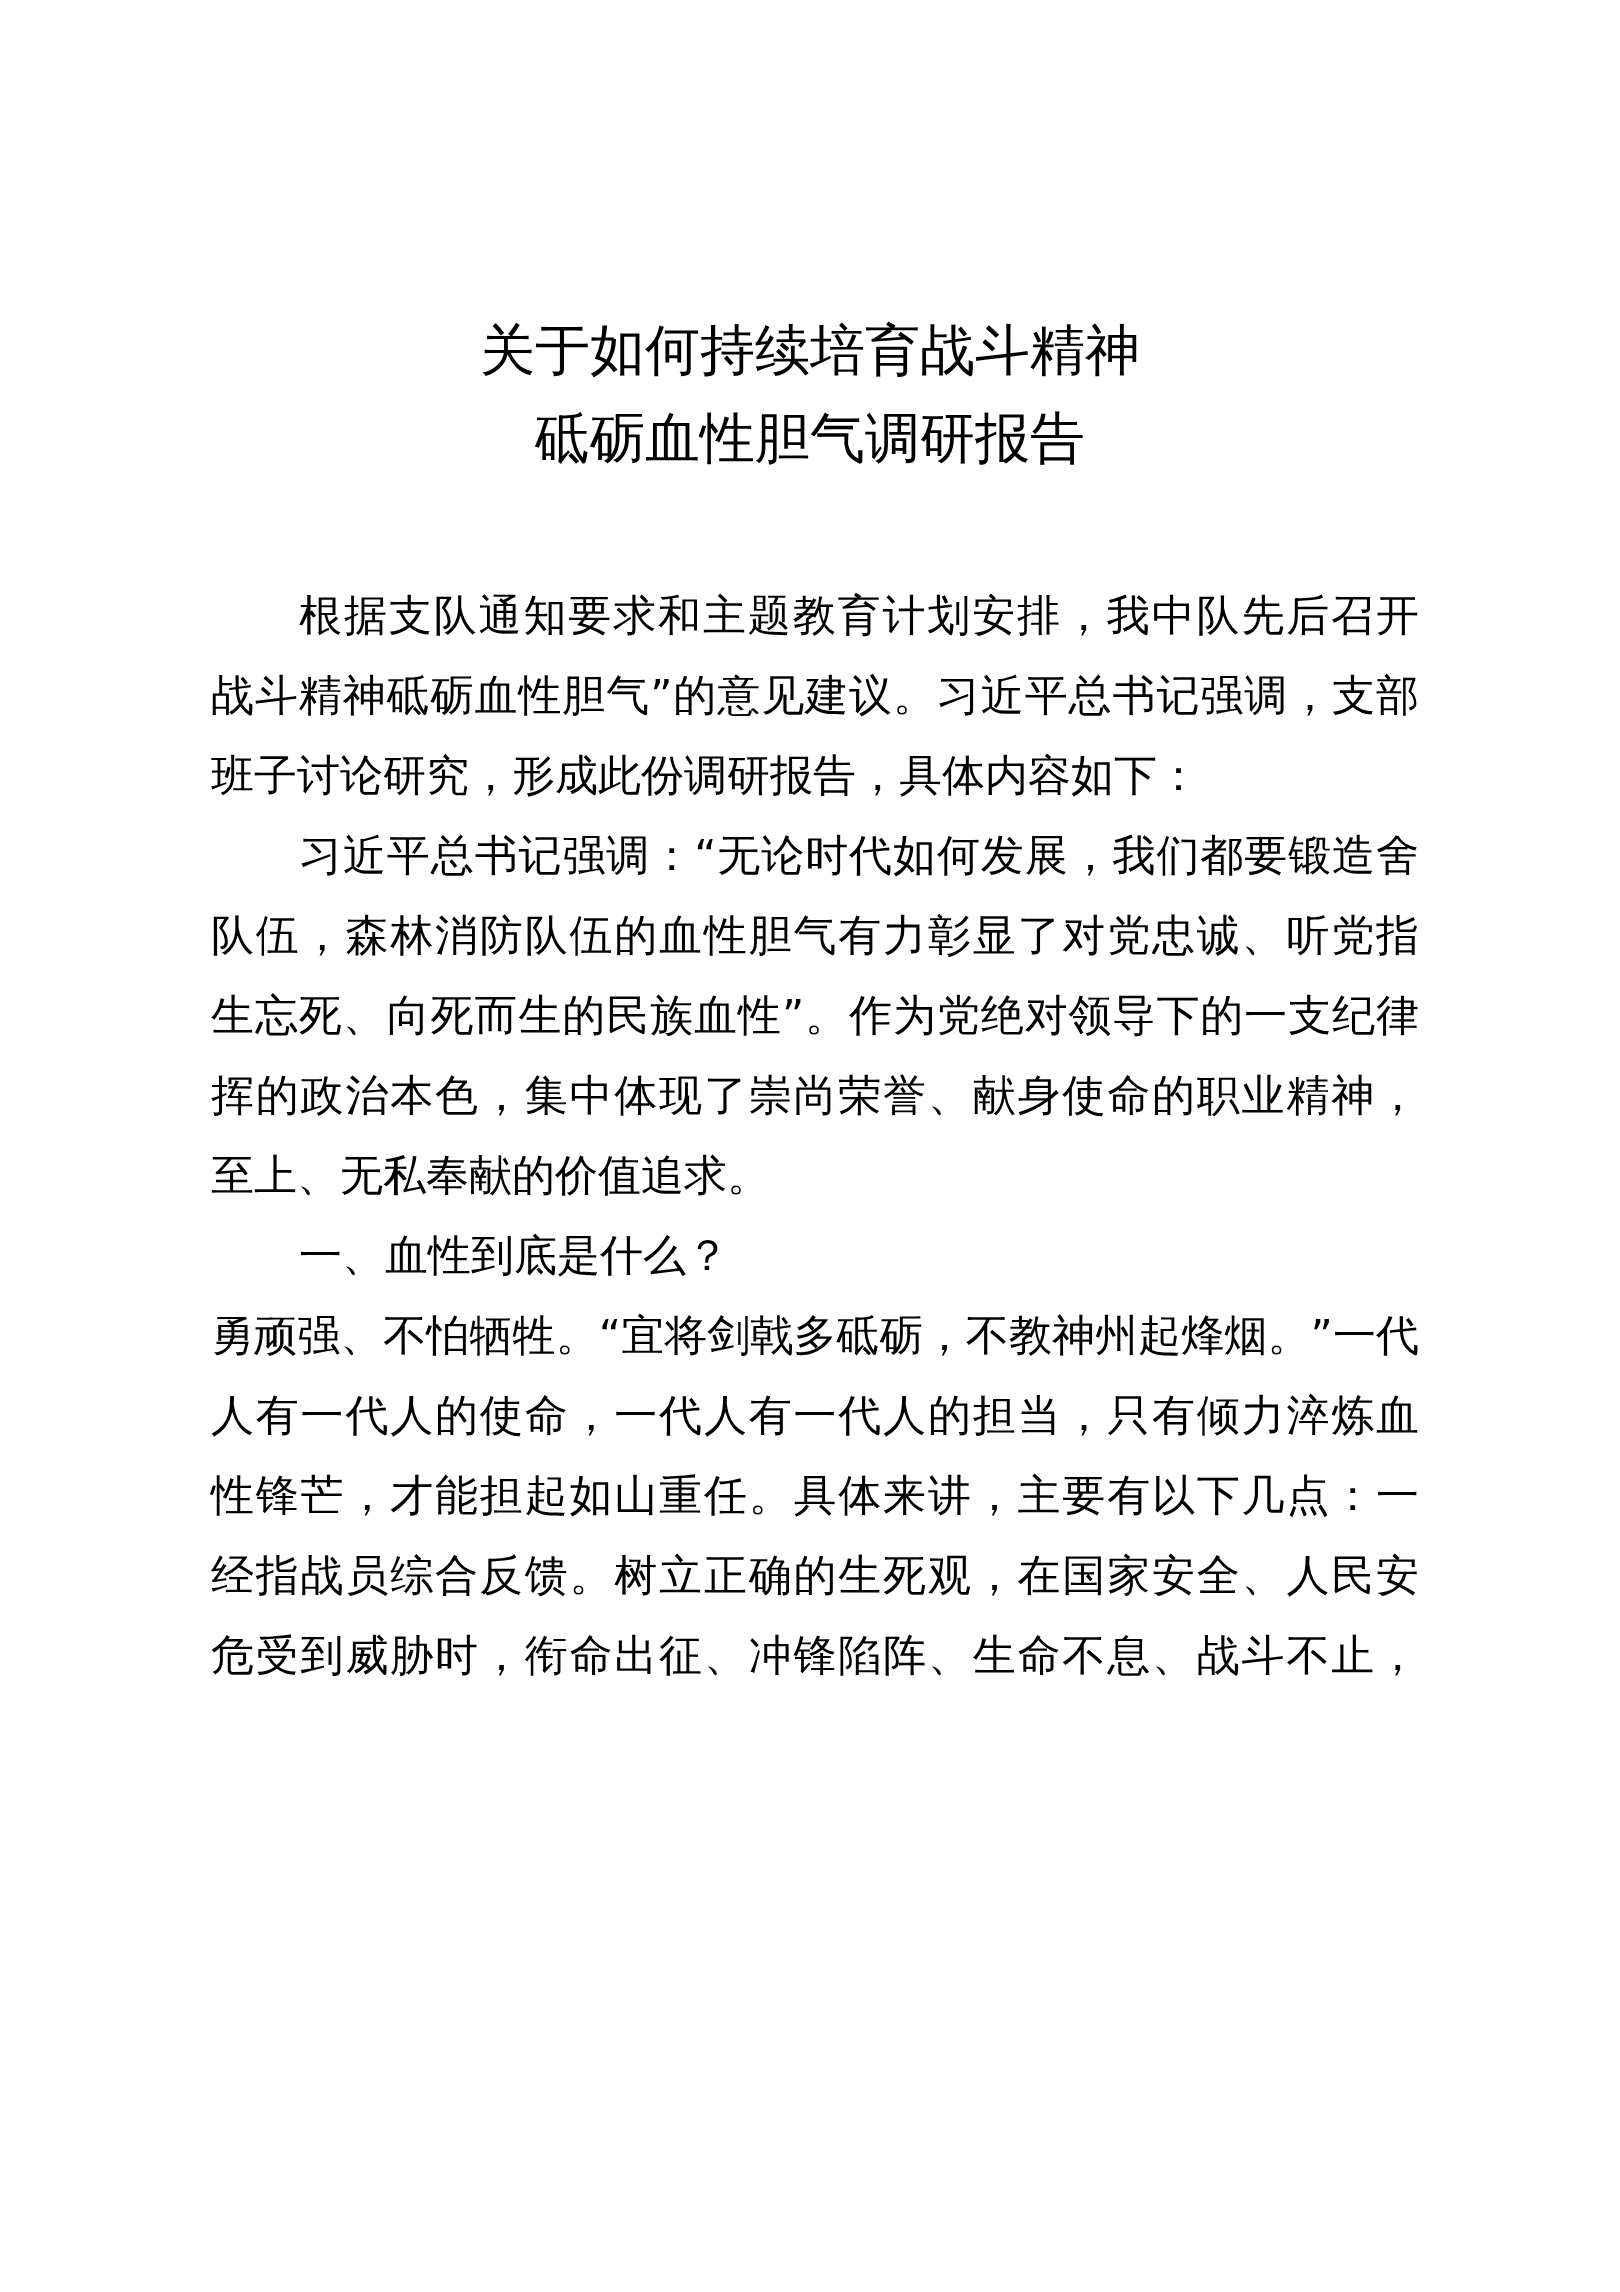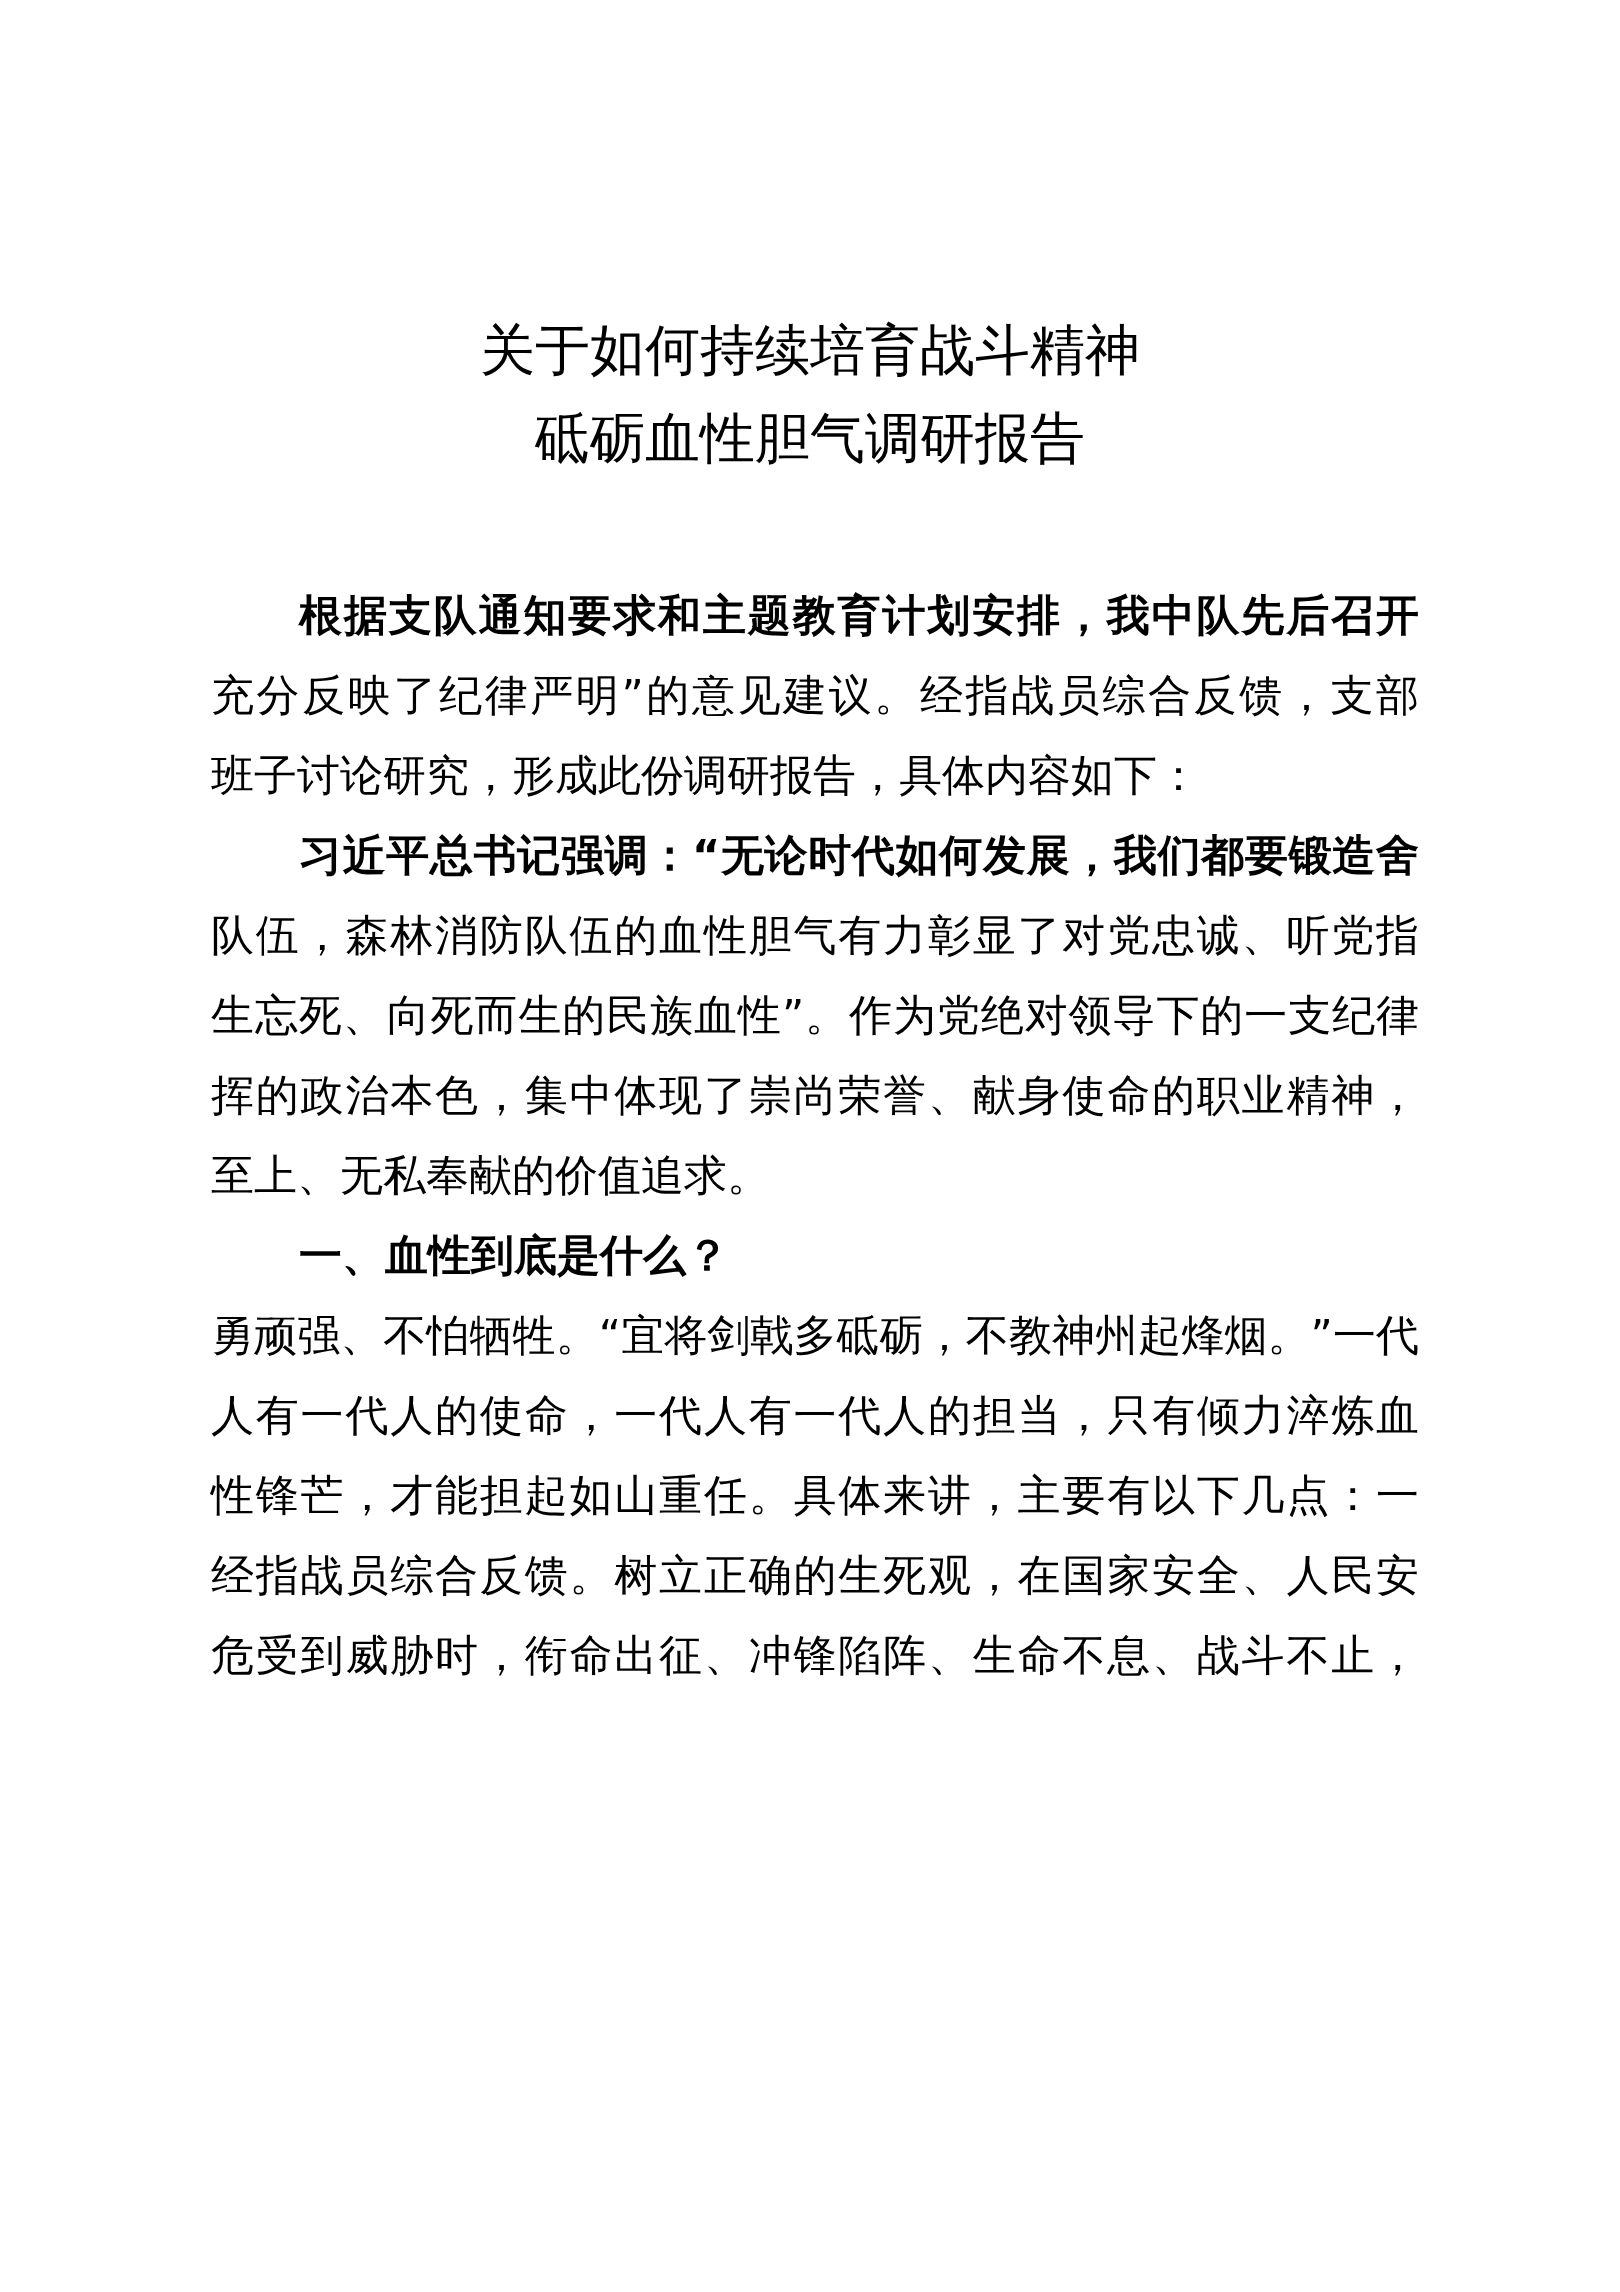--- a/index.html
+++ b/index.html
@@ -50,38 +50,37 @@
       white-space: nowrap;
       text-align: justify;
       text-align-last: justify;
       height: 80px;
     }
     .line.last {
       text-align-last: left;
     }
     .line.indent {
       padding-left: 88px;
-      font-weight: bold;
     }
   </style>
 </head>
 <body>
 
 <div class="page">
 
   <div class="title">
     <span class="tline">关于如何持续培育战斗精神</span>
     <span class="tline">砥砺血性胆气调研报告</span>
   </div>
 
   <div class="body-text">
 
     <div>
       <span class="line indent">根据支队通知要求和主题教育计划安排，我中队先后召开</span>
-      <span class="line">充分反映了纪律严明”的意见建议。经指战员综合反馈，支部</span>
+      <span class="line">战斗精神砥砺血性胆气”的意见建议。习近平总书记强调，支部</span>
       <span class="line last">班子讨论研究，形成此份调研报告，具体内容如下：</span>
     </div>
 
     <div>
       <span class="line indent">习近平总书记强调：“无论时代如何发展，我们都要锻造舍</span>
       <span class="line">队伍，森林消防队伍的血性胆气有力彰显了对党忠诚、听党指</span>
       <span class="line">生忘死、向死而生的民族血性”。作为党绝对领导下的一支纪律</span>
       <span class="line">挥的政治本色，集中体现了崇尚荣誉、献身使命的职业精神，</span>
       <span class="line last">至上、无私奉献的价值追求。</span>
     </div>

